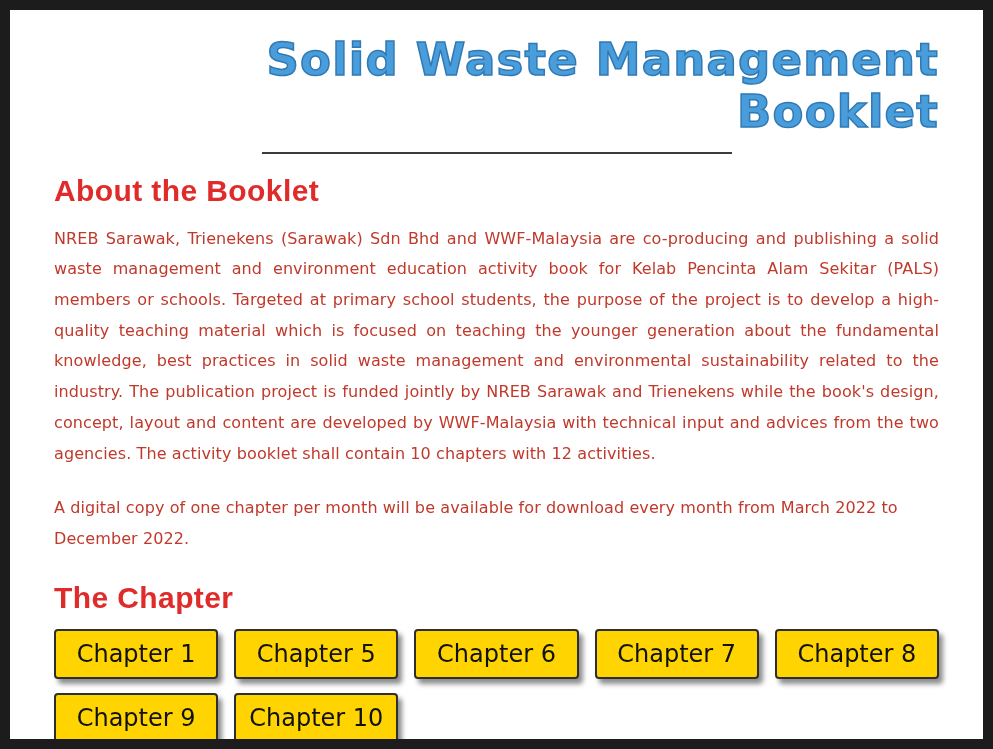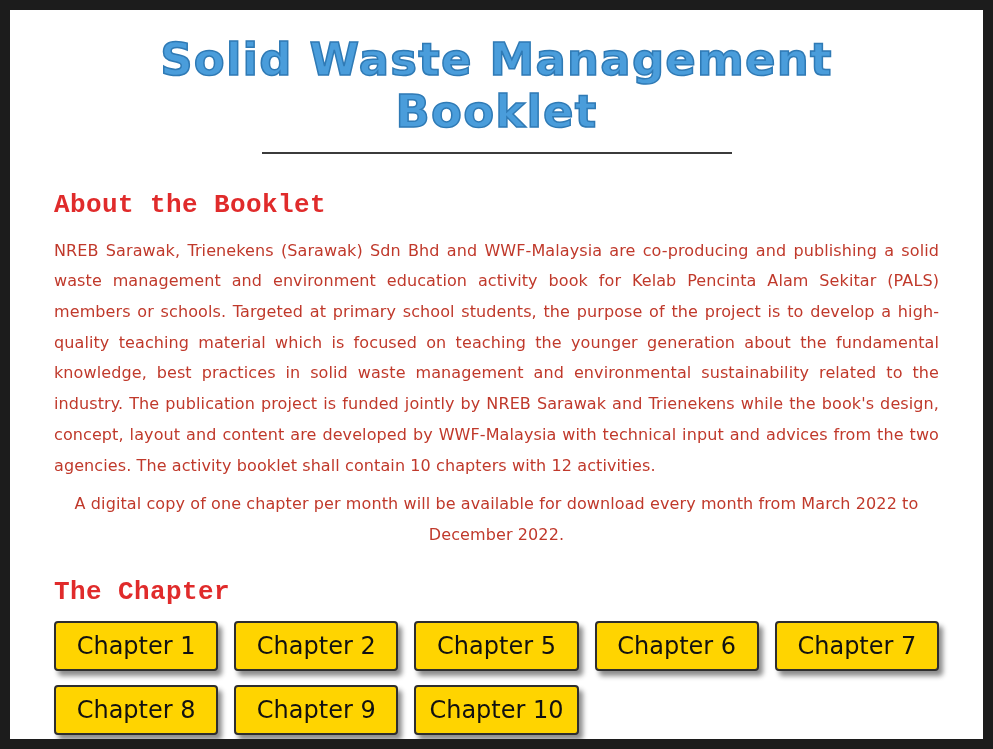--- a/index.html
+++ b/index.html
@@ -25,21 +25,21 @@
   .inner {
     box-sizing: border-box;
     width: 100%;
     height: 100%;
     padding: 18px 44px 10px 44px;
     overflow: hidden;
   }
 
   
   .title-block {
-    text-align: center;
+    text-align: right;
     padding-top: 6px;
   }
   .doc-title {
     font-family: "DejaVu Sans", sans-serif;
     font-size: 45px;
     font-weight: 700;
     letter-spacing: 1.2px;
     color: #4a9ddb;
     -webkit-text-stroke: 1.5px #2f7ab5;
     margin: 0;
@@ -47,39 +47,39 @@
   }
   .title-rule {
     width: 470px;
     height: 0;
     border-top: 2px solid #3b3b3b;
     margin: 14px auto 0 auto;
   }
 
   
   .section-heading {
-    font-family: Liberation Mono, monospace;
-    font-size: 26px;
+    font-family: Liberation Sans, sans-serif;
+    font-size: 30px;
     font-weight: 700;
     color: #e02b2b;
-    margin: 36px 0 0 0;
+    margin: 20px 0 0 0;
     letter-spacing: 0.4px;
   }
   .body-text {
     font-family: "DejaVu Sans", sans-serif;
     font-size: 16px;
     line-height: 1.92;
     color: #c0392b;
     text-align: justify;
     margin: 16px 0 0 0;
     letter-spacing: 0.1px;
   }
   .body-text.second {
-    margin-top: 8px;
-    text-align: center;
+    margin-top: 24px;
+    text-align: left;
   }
 
   
   .chapters-heading {
     margin-top: 26px;
   }
   .chapter-grid {
     margin-top: 14px;
     display: grid;
     grid-template-columns: repeat(5, 1fr);
@@ -116,21 +116,20 @@
     <h2 class="section-heading">About the Booklet</h2>
 
     <p class="body-text">NREB Sarawak, Trienekens (Sarawak) Sdn Bhd and WWF-Malaysia are co-producing and publishing a solid waste management and environment education activity book for Kelab Pencinta Alam Sekitar (PALS) members or schools. Targeted at primary school students, the purpose of the project is to develop a high-quality teaching material which is focused on teaching the younger generation about the fundamental knowledge, best practices in solid waste management and environmental sustainability related to the industry. The publication project is funded jointly by NREB Sarawak and Trienekens while the book's design, concept, layout and content are developed by WWF-Malaysia with technical input and advices from the two agencies. The activity booklet shall contain 10 chapters with 12 activities.</p>
 
     <p class="body-text second">A digital copy of one chapter per month will be available for download every month from March 2022 to December 2022.</p>
 
     <h2 class="section-heading chapters-heading">The Chapter</h2>
 
     <div class="chapter-grid">
       <div class="chapter-btn">Chapter 1</div>
-      <div class="chapter-btn">Chapter 2</div>
       <div class="chapter-btn">Chapter 5</div>
       <div class="chapter-btn">Chapter 6</div>
       <div class="chapter-btn">Chapter 7</div>
       <div class="chapter-btn">Chapter 8</div>
       <div class="chapter-btn">Chapter 9</div>
       <div class="chapter-btn">Chapter 10</div>
     </div>
 
   </div>
 </div>

